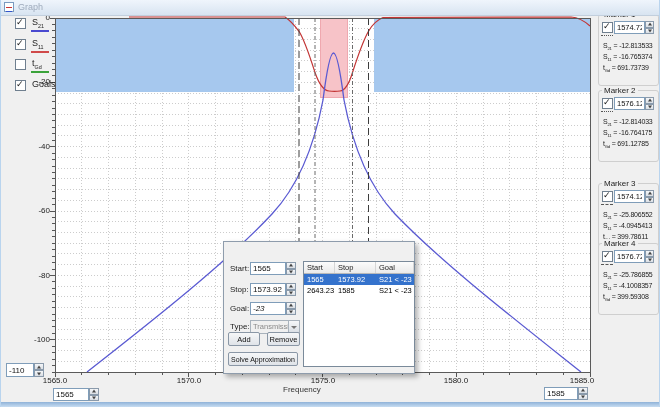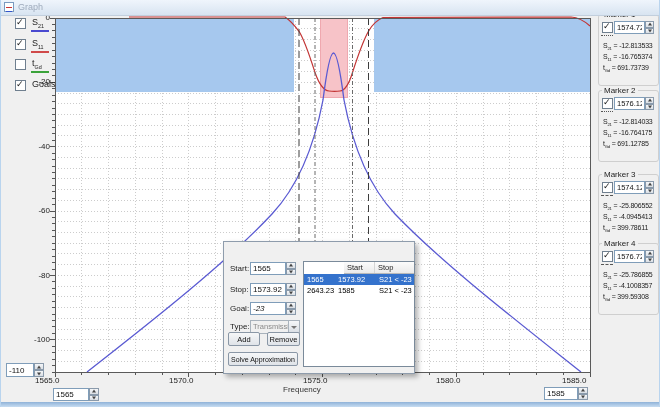--- a/index.html
+++ b/index.html
@@ -30,21 +30,21 @@
   .tick{stroke:#555555;stroke-width:1;}
   .goal-blue{fill:#a6c8ee;}
   .goal-pink{fill:#f7c3c8;stroke:#efa8af;stroke-width:1;}
   .s21{fill:none;stroke:#5a5ad2;stroke-width:1.3;}
   .s11{fill:none;stroke:#c23434;stroke-width:1.2;}
   .mline-outer{stroke:#3c3c3c;stroke-width:1;stroke-dasharray:7 4;}
   .mline-inner{stroke:#6a6a6a;stroke-width:1;stroke-dasharray:4 2 1 2;}
   .plot-border{fill:none;stroke:#5a5a5a;stroke-width:1;}
   
   .ylab{position:absolute;width:20px;text-align:right;font-size:8px;color:#222;z-index:2;}
-  .xlab{position:absolute;width:40px;text-align:left;font-size:8px;color:#222;z-index:2;}
+  .xlab{position:absolute;width:40px;text-align:center;font-size:8px;color:#222;z-index:2;}
   #freq-label{position:absolute;left:282px;top:385px;width:80px;text-align:left;font-size:8px;color:#333;z-index:2;}
   
   .tbox{position:absolute;background:#fff;border:1px solid #7f9db9;box-sizing:border-box;
     font-size:8px;font-family:"Liberation Sans",sans-serif;padding:0 2px;color:#111;z-index:5;}
   .spin{position:absolute;width:10px;display:flex;flex-direction:column;z-index:5;box-sizing:border-box;}
   .spin span{flex:1;position:relative;border:1px solid #8a9aab;background:linear-gradient(#f5f7f9,#d9dee4);}
   .spin span::after{content:"";position:absolute;left:50%;top:50%;transform:translate(-50%,-50%);
     border-left:2.5px solid transparent;border-right:2.5px solid transparent;}
   .spin .up::after{border-bottom:3px solid #444;}
   .spin .dn::after{border-top:3px solid #444;}
@@ -77,21 +77,21 @@
   .combo-btn{position:absolute;right:0;top:0;bottom:0;width:10px;border-left:1px solid #a8b2bc;
     background:linear-gradient(#f5f7f9,#d9dee4);}
   .combo-btn::after{content:"";position:absolute;left:50%;top:50%;transform:translate(-50%,-30%);
     border-left:3px solid transparent;border-right:3px solid transparent;border-top:3px solid #777;}
   .btn{position:absolute;border:1px solid #8a97a6;border-radius:2px;background:linear-gradient(#f6f7f8,#dfe3e8);
     font-size:7.5px;font-family:"Liberation Sans",sans-serif;color:#111;text-align:center;padding:0;}
   
   #dlist{position:absolute;left:79px;top:19px;width:112px;height:106px;background:#fff;
     border:1px solid #7a8a9a;box-sizing:border-box;overflow:hidden;}
   .lrow{display:grid;grid-template-columns:31px 41px 38px;height:11px;line-height:11px;font-size:7.5px;}
-  .lhead{background:linear-gradient(#fcfcfc,#eaeaea);border-bottom:1px solid #b9b9b9;color:#222;margin-left:40px;}
+  .lhead{background:linear-gradient(#fcfcfc,#eaeaea);border-bottom:1px solid #b9b9b9;color:#222;}
   .lhead div{border-right:1px solid #d5d5d5;padding-left:3px;box-sizing:border-box;}
   .lrow div{padding-left:3px;white-space:nowrap;overflow:hidden;}
   .lrow.sel{background:#3472cc;color:#fff;}
 </style>
 </head>
 <body>
 
 <div id="win">
 
   <div id="titlebar">
@@ -327,21 +327,21 @@
     <input class="tbox mval" readonly="" value="1576.12" style="">
     <span class="spin">
         <span class="up"></span>
         <span class="dn"></span>
       </span>
     <div class="mrow" style="top:27px"><span>S</span><sub>21</sub> <span>=</span> <span>-12.814033</span></div>
     <div class="mrow" style="top:38px"><span>S</span><sub>11</sub> <span>=</span> <span>-16.764175</span></div>
     <div class="mrow" style="top:49px"><span>t</span><sub>Gd</sub> <span>=</span> <span>691.12785</span></div>
   </div>
 
-  <div class="mbox" style="top:174px">
+  <div class="mbox" style="top:183px">
     <div class="gtitle">Marker 3</div>
     <div class="cb checked"></div>
     <div class="msample dash"></div>
     <input class="tbox mval" readonly="" value="1574.12" style="">
     <span class="spin">
         <span class="up"></span>
         <span class="dn"></span>
       </span>
     <div class="mrow" style="top:27px"><span>S</span><sub>21</sub> <span>=</span> <span>-25.806552</span></div>
     <div class="mrow" style="top:38px"><span>S</span><sub>11</sub> <span>=</span> <span>-4.0945413</span></div>

